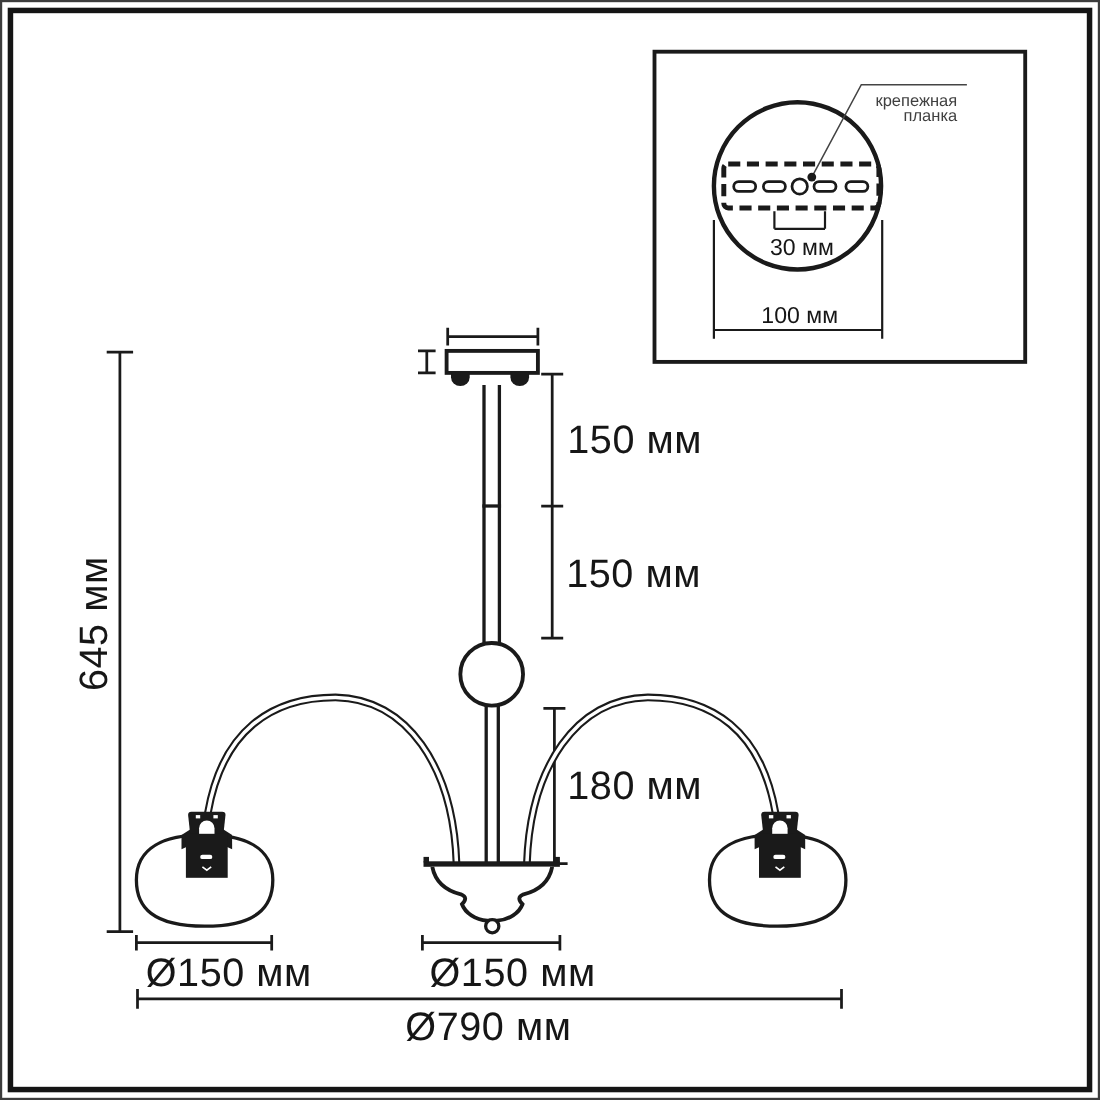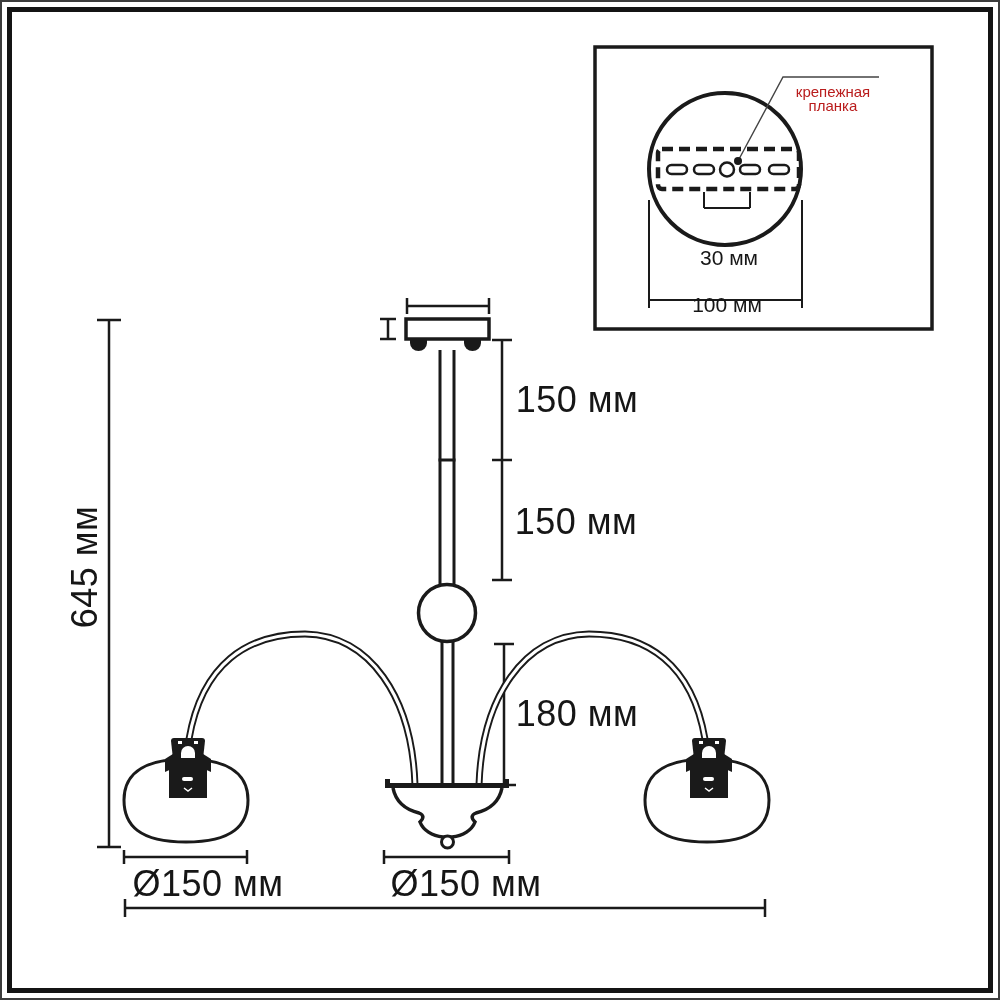--- a/index.html
+++ b/index.html
@@ -12,24 +12,24 @@
     position:absolute;left:5px;top:5px;right:5px;bottom:5px;
     border:5px solid #141414;pointer-events:none;
   }
   svg.art{position:absolute;left:0;top:0;}
   .lbl{
     position:absolute;white-space:nowrap;color:#161616;
     transform:translate(-50%,-50%);letter-spacing:.5px;
   }
   .lbl.big{font-size:36px;}
   .lbl.rot{transform:translate(-50%,-50%) rotate(-90deg);}
-  .lbl.small{font-size:21px;letter-spacing:0;margin-top:32px;}
+  .lbl.small{font-size:21px;letter-spacing:0;}
   .callout{
     position:absolute;transform:translate(-50%,-50%);
-    font-size:15px;line-height:14px;color:#b91c1c;text-align:center;
+    font-size:15px;line-height:14px;color:#404040;text-align:right;
     letter-spacing:0;
   }
 </style>
 </head>
 <body>
 
 <div class="canvas">
   <div class="frame"></div>
 
   <svg class="art" width="1000" height="1000" viewBox="0 0 1000 1000">
@@ -132,22 +132,23 @@
   <div class="lbl big" style="left:574px;top:520px;">150 мм</div>
 
   <div class="lbl big" style="left:575px;top:712px;text-align:right;">180 мм</div>
 
   <div class="lbl big rot" style="left:83px;top:565px;">645 мм</div>
 
   <div class="lbl big" style="left:206px;top:882px;">Ø150 мм</div>
 
   <div class="lbl big" style="left:464px;top:882px;">Ø150 мм</div>
 
+  <div class="lbl big" style="left:442px;top:931px;">Ø790 мм</div>
 
   <div class="callout" style="left:831px;top:97px;">
     <div>крепежная</div>
     <div>планка</div>
   </div>
 
   <div class="lbl small" style="left:727px;top:224px;">30 мм</div>
 
-  <div class="lbl small" style="left:725px;top:271px;">100 мм</div>
+  <div class="lbl small" style="left:725px;top:286px;">100 мм</div>
 </div>
 
 </body></html>

